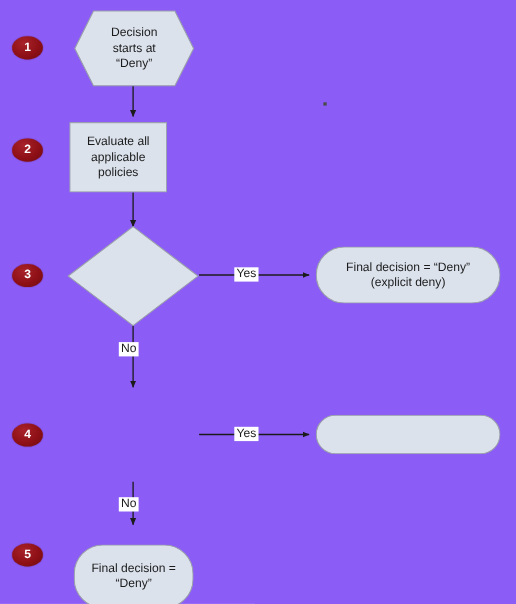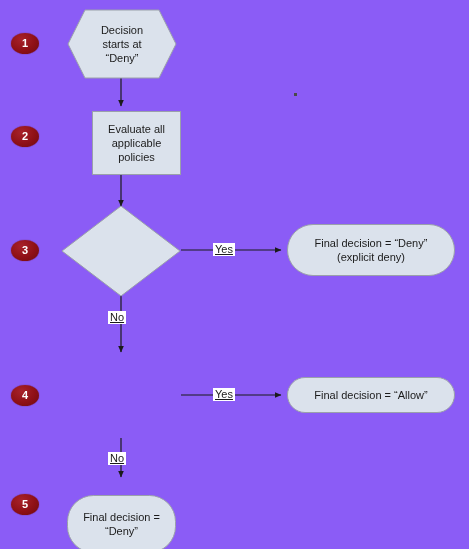--- a/index.html
+++ b/index.html
@@ -54,21 +54,20 @@
   }
   
   .edge-label {
     position: absolute;
     font-size: 11px;
     color: #1b1b1b;
     background: #ffffff;
     padding: 0 2px;
     line-height: 13px;
     text-align: right;
-    text-decoration: underline;
   }
   .speck {
     position: absolute;
     width: 3px;
     height: 3px;
     background: #4a4a4a;
   }
 </style>
 </head>
 <body>
@@ -98,21 +97,21 @@
   <div class="node" style="left:67px; top:9px; width:110px; height:70px;">
     <svg width="110" height="70" viewBox="0 0 110 70">
       <polygon points="18,1 92,1 109,35 92,69 18,69 1,35" fill="#dbe2ec" stroke="#9aa0aa" stroke-width="1"></polygon>
     </svg>
     <div class="node-label" style="top:14px;">Decision
 starts at
 “Deny”</div>
   </div>
   <div class="step-badge" style="left:11px; top:33px;">1</div>
 
-  <div class="node" style="left:92px; top:111px; width:89px; height:64px;text-decoration:underline;">
+  <div class="node" style="left:63px; top:111px; width:89px; height:64px;text-decoration:underline;">
     <svg width="89" height="64" viewBox="0 0 89 64">
       <rect x="0.5" y="0.5" width="88" height="63" fill="#dbe2ec" stroke="#9aa0aa" stroke-width="1"></rect>
     </svg>
     <div class="node-label" style="top:11px;">Evaluate all
 applicable
 policies</div>
   </div>
   <div class="step-badge" style="left:11px; top:126px;">2</div>
 
   <div class="node" style="left:61px; top:205px; width:120px; height:92px;">
@@ -135,21 +134,20 @@
 
   <div class="step-badge" style="left:11px; top:385px;">4</div>
 
   <div class="edge-label" style="left:213px; top:388px;">Yes</div>
   <div class="edge-label" style="left:108px; top:452px;">No</div>
 
   <div class="node" style="left:287px; top:377px; width:168px; height:36px;">
     <svg width="168" height="36" viewBox="0 0 168 36">
       <rect x="0.5" y="0.5" width="167" height="35" rx="17.5" ry="17.5" fill="#dbe2ec" stroke="#9aa0aa" stroke-width="1"></rect>
     </svg>
-    <div class="node-label" style="top:11px;">Final decision = “Allow”</div>
   </div>
 
   <div class="node" style="left:67px; top:480px; width:109px; height:58px;margin-top:15px;">
     <svg width="109" height="58" viewBox="0 0 109 58">
       <rect x="0.5" y="0.5" width="108" height="57" rx="26" ry="26" fill="#dbe2ec" stroke="#9aa0aa" stroke-width="1"></rect>
     </svg>
     <div class="node-label" style="top:15px;">Final decision =
 “Deny”</div>
   </div>
   <div class="step-badge" style="left:11px; top:494px;">5</div>

